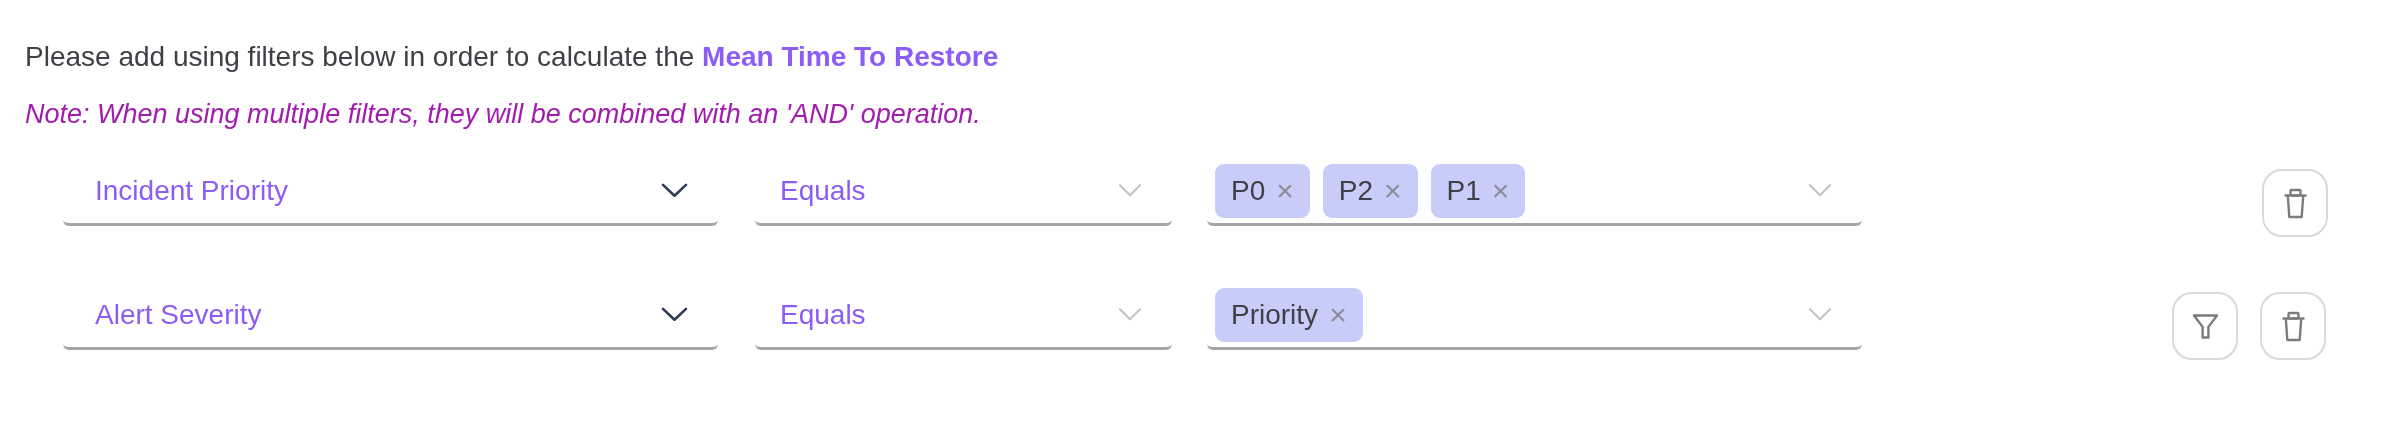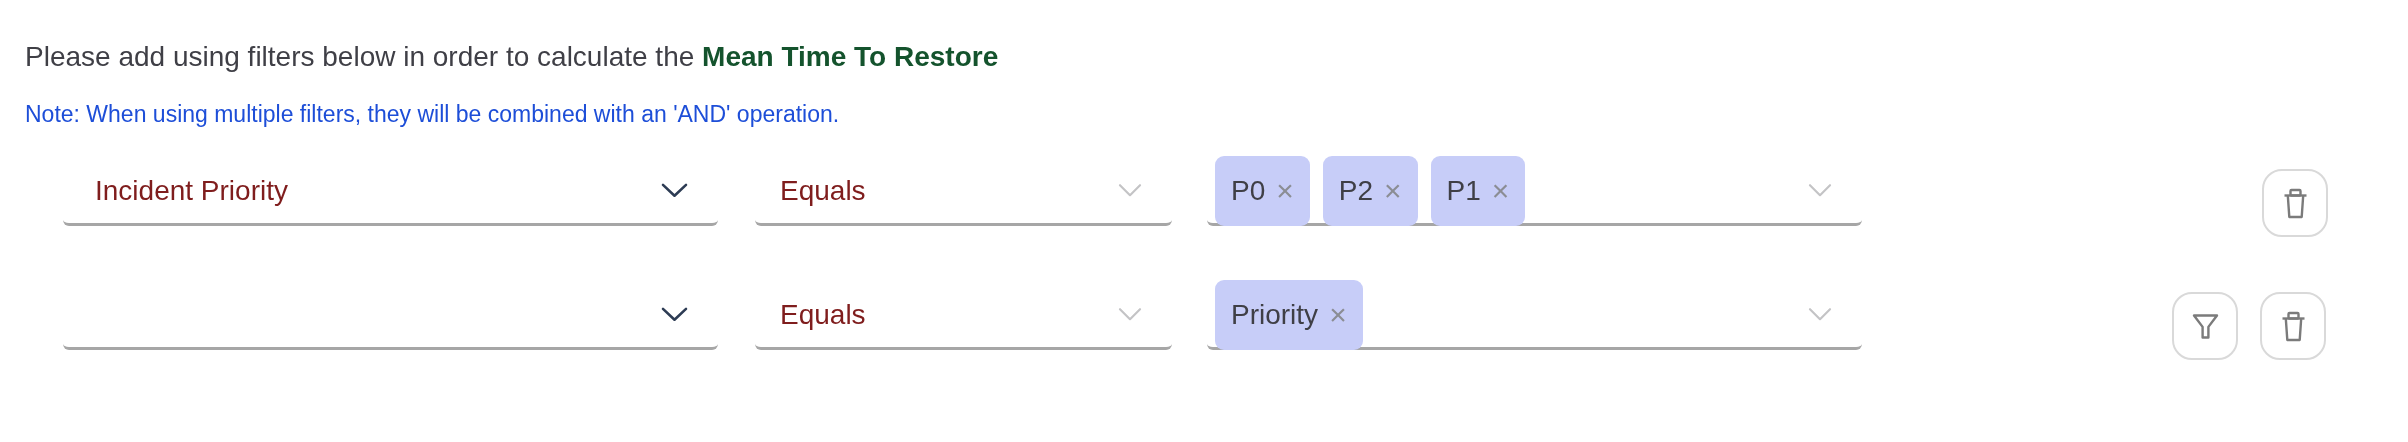--- a/index.html
+++ b/index.html
@@ -9,46 +9,46 @@
     font-family:"Liberation Sans", sans-serif;
     position:relative; overflow:hidden;
   }
   .stage { position:absolute; inset:0; background:#ffffff; }
 
   
   .heading {
     position:absolute; left:25px; top:41px;
     font-size:28px; line-height:32px; color:#3f3f46; white-space:nowrap;
   }
-  .heading b { font-weight:700; color:#14532d; }
+  .heading b { font-weight:700; color:#8b5cf6; }
   .note {
     position:absolute; left:25px; top:98px;
-    font-size:23px; line-height:32px; color:#1d4ed8; white-space:nowrap;
+    font-size:27px; line-height:32px; color:#a21caf; white-space:nowrap;font-style:italic;
   }
 
   
   .field {
     position:absolute; height:68px;
     border-bottom:3px solid #a6a6a6;
     border-radius:0 0 6px 6px;
     display:flex; align-items:center;
     cursor:pointer; background:#ffffff;
   }
   .row1 .field { top:158px; }
   .row2 .field { top:282px; }
   .f-name { left:63px;  width:655px; padding-left:32px; }
   .f-op   { left:755px; width:417px; padding-left:25px;align-items:center; }
   .f-val  { left:1207px; width:655px; padding-left:8px; gap:13px; }
-  .label { font-size:28px; color:#7f1d1d; white-space:nowrap; }
+  .label { font-size:28px; color:#8b5cf6; white-space:nowrap; }
   .chev { position:absolute; right:30px; top:50%; transform:translateY(-52%); display:block; }
 
   
   .tag {
     display:flex; align-items:center; flex:0 0 auto;
-    height:70px; padding:0 16px; gap:11px;
+    height:54px; padding:0 16px; gap:11px;
     background:#c7cdf8; border-radius:9px;
   }
   .tag-text { font-size:28px; color:#3f3f46; white-space:nowrap; }
   .tag-x { font-size:30px; line-height:1; color:#8b8d94; cursor:pointer; }
 
   
   .icon-btn {
     position:absolute; width:66px; height:68px;
     background:#ffffff; border:2px solid #d9d9d9; border-radius:20px;
     display:flex; align-items:center; justify-content:center;
@@ -101,20 +101,21 @@
       <svg width="27" height="31" viewBox="0 0 27 31" fill="none" stroke="#7b7b7b" stroke-width="2.4" stroke-linejoin="round">
         <rect x="8.5" y="2" width="10" height="5.5" rx="1"></rect>
         <path d="M2.5 7.5 h22"></path>
         <path d="M5.8 7.5 l1.5 21.5 h12.4 l1.5 -21.5"></path>
       </svg>
     </button>
   </div>
 
   <div class="row2">
     <div class="field f-name">
+      <span class="label">Alert Severity</span>
       <svg class="chev" width="27" height="16" viewBox="0 0 27 16">
           <path d="M2 2.2 L13.5 13 L25 2.2" fill="none" stroke="#2d3c54" stroke-width="2.6" stroke-linecap="round" stroke-linejoin="round"></path>
         </svg>
     </div>
     <div class="field f-op">
       <span class="label">Equals</span>
       <svg class="chev" width="24" height="15" viewBox="0 0 24 15">
           <path d="M2 2 L12 12 L22 2" fill="none" stroke="#c4c4c6" stroke-width="2.2" stroke-linecap="round" stroke-linejoin="round"></path>
         </svg>
     </div>

